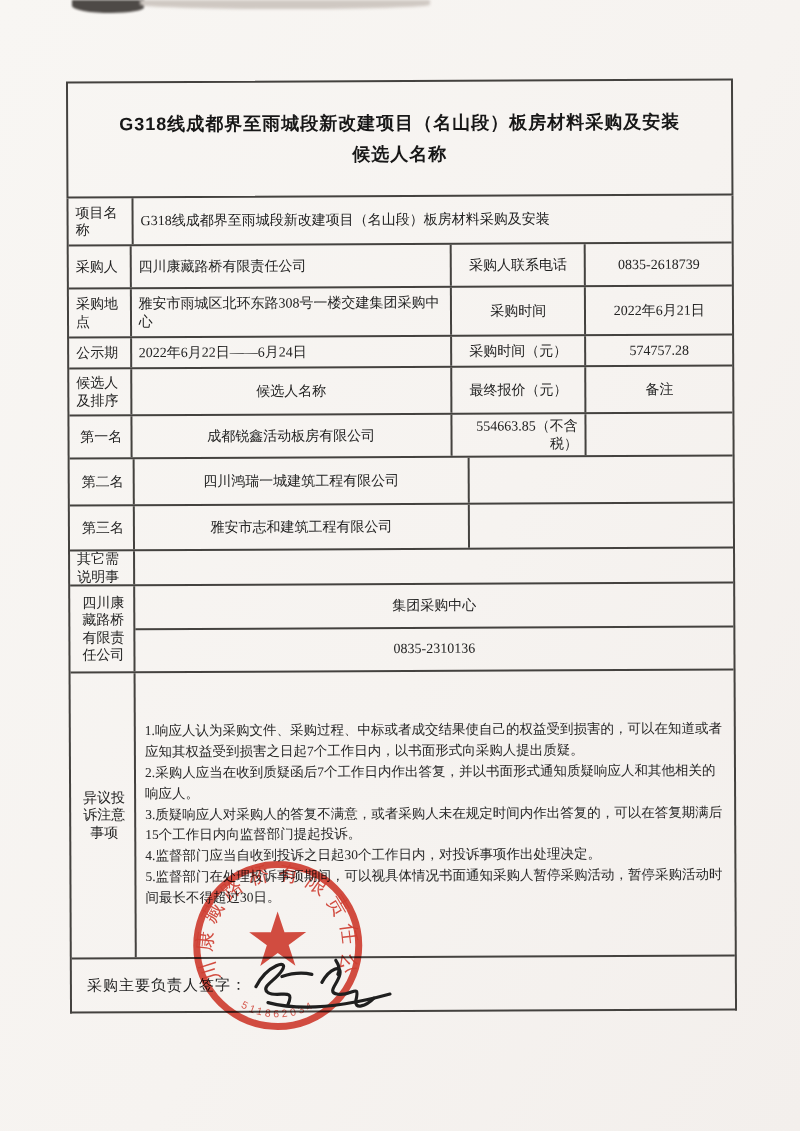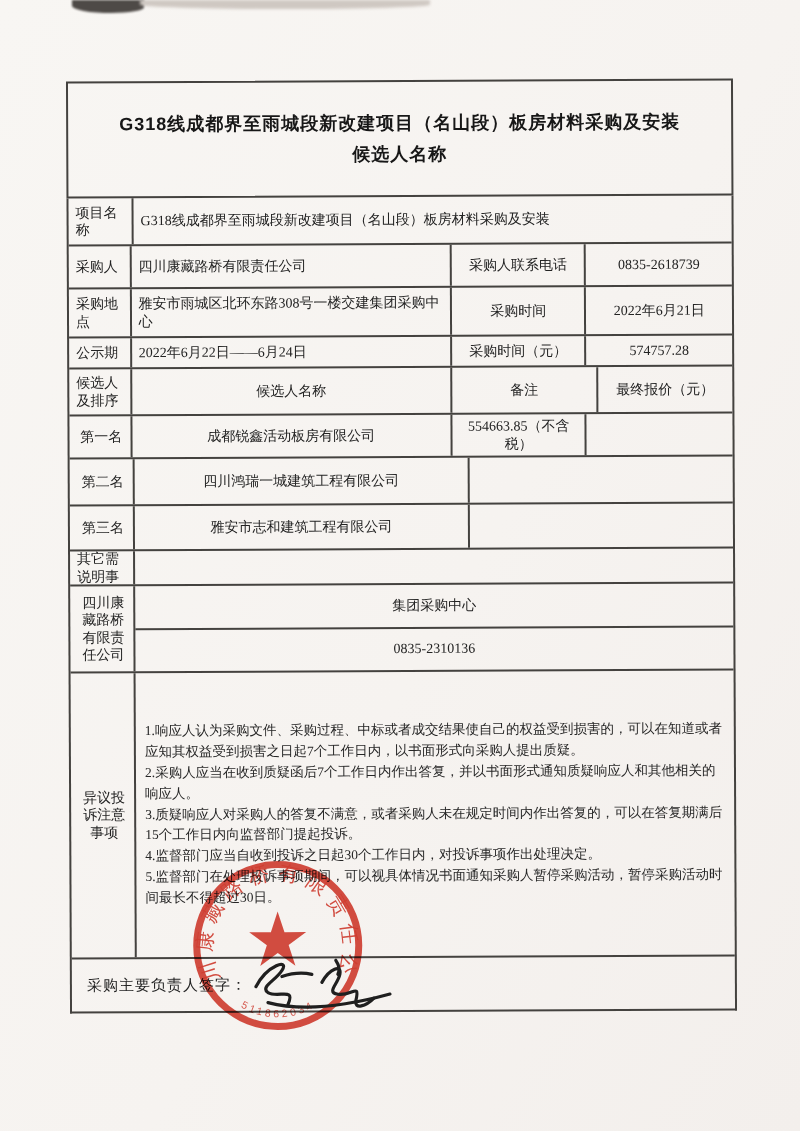--- a/index.html
+++ b/index.html
@@ -43,21 +43,21 @@
   .row { display:flex; border-bottom:2px solid #44423f; width:663px; }
   .row:last-child { border-bottom:none; }
   .cell {
     border-right:2px solid #44423f;
     display:flex; align-items:center;
     padding:2px 7px; font-size:14px; color:#232323; line-height:1.25;
   }
   .cell:last-child { border-right:none; }
   .c-label { width:65px; padding:2px 4px 2px 7px; }
   .c-val   { width:335px; }
-  .c-3     { width:140px; justify-content:center; text-align:center; }
+  .c-3     { width:140px; justify-content:center; text-align:right; }
   .c-4     { width:152px; justify-content:center; text-align:center; }
   .c-span  { width:598px; }
   .c-full  { width:663px; }
   .center  { justify-content:center; text-align:center; }
   .r1 { height:48px; } .r2 { height:43px; } .r3 { height:49px; } .r4 { height:31px; }
   .r5 { height:47px; } .r6 { height:43px; } .r7 { height:47px; } .r8 { height:45px; }
   .r9 { height:35px; } .r10 { height:87px; } .r11 { height:286px; } .r12 { height:52px; }
   .subcol { width:598px; display:flex; flex-direction:column; }
   .subcell {
     flex:1; display:flex; align-items:center; justify-content:center;
@@ -115,22 +115,22 @@
     <div class="row r4">
       <div class="cell c-label">公示期</div>
       <div class="cell c-val">2022年6月22日——6月24日</div>
       <div class="cell c-3">采购时间（元）</div>
       <div class="cell c-4">574757.28</div>
     </div>
 
     <div class="row r5">
       <div class="cell c-label">候选人及排序</div>
       <div class="cell c-val center">候选人名称</div>
+      <div class="cell c-3">最终报价（元）</div>
       <div class="cell c-4">备注</div>
-      <div class="cell c-3">最终报价（元）</div>
     </div>
 
     <div class="row r6">
       <div class="cell c-label center">第一名</div>
       <div class="cell c-val center">成都锐鑫活动板房有限公司</div>
       <div class="cell c-3">554663.85（不含税）</div>
       <div class="cell c-4"></div>
     </div>
 
     <div class="row r7">

